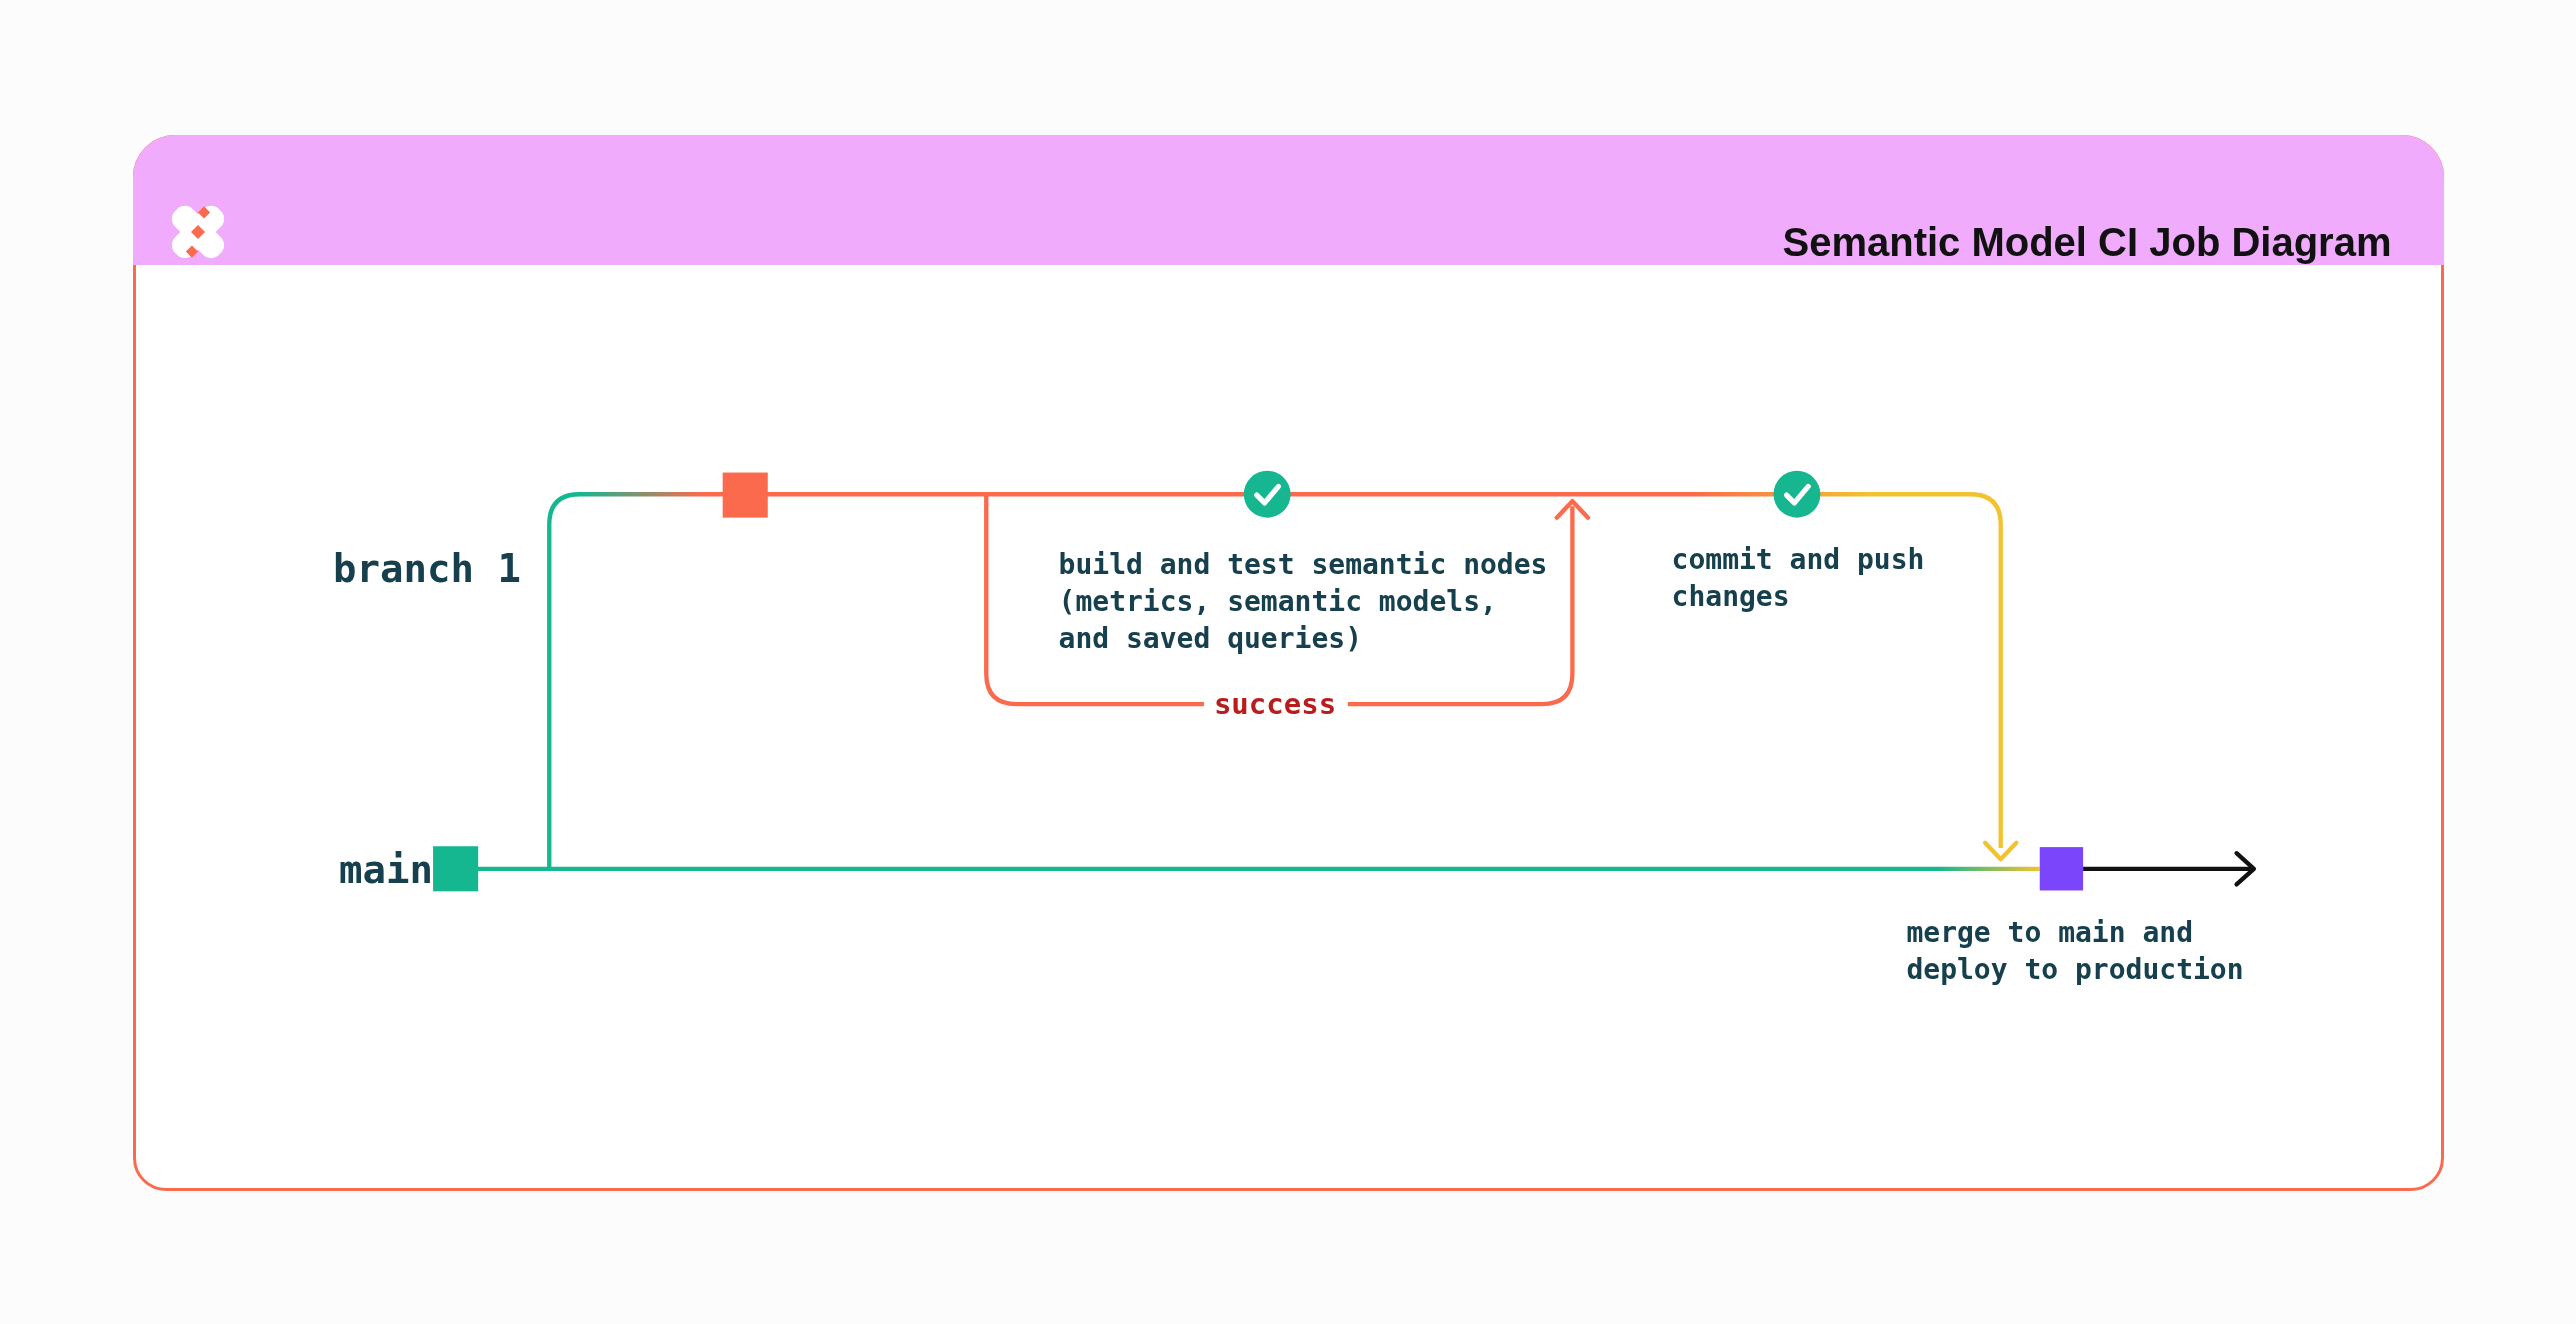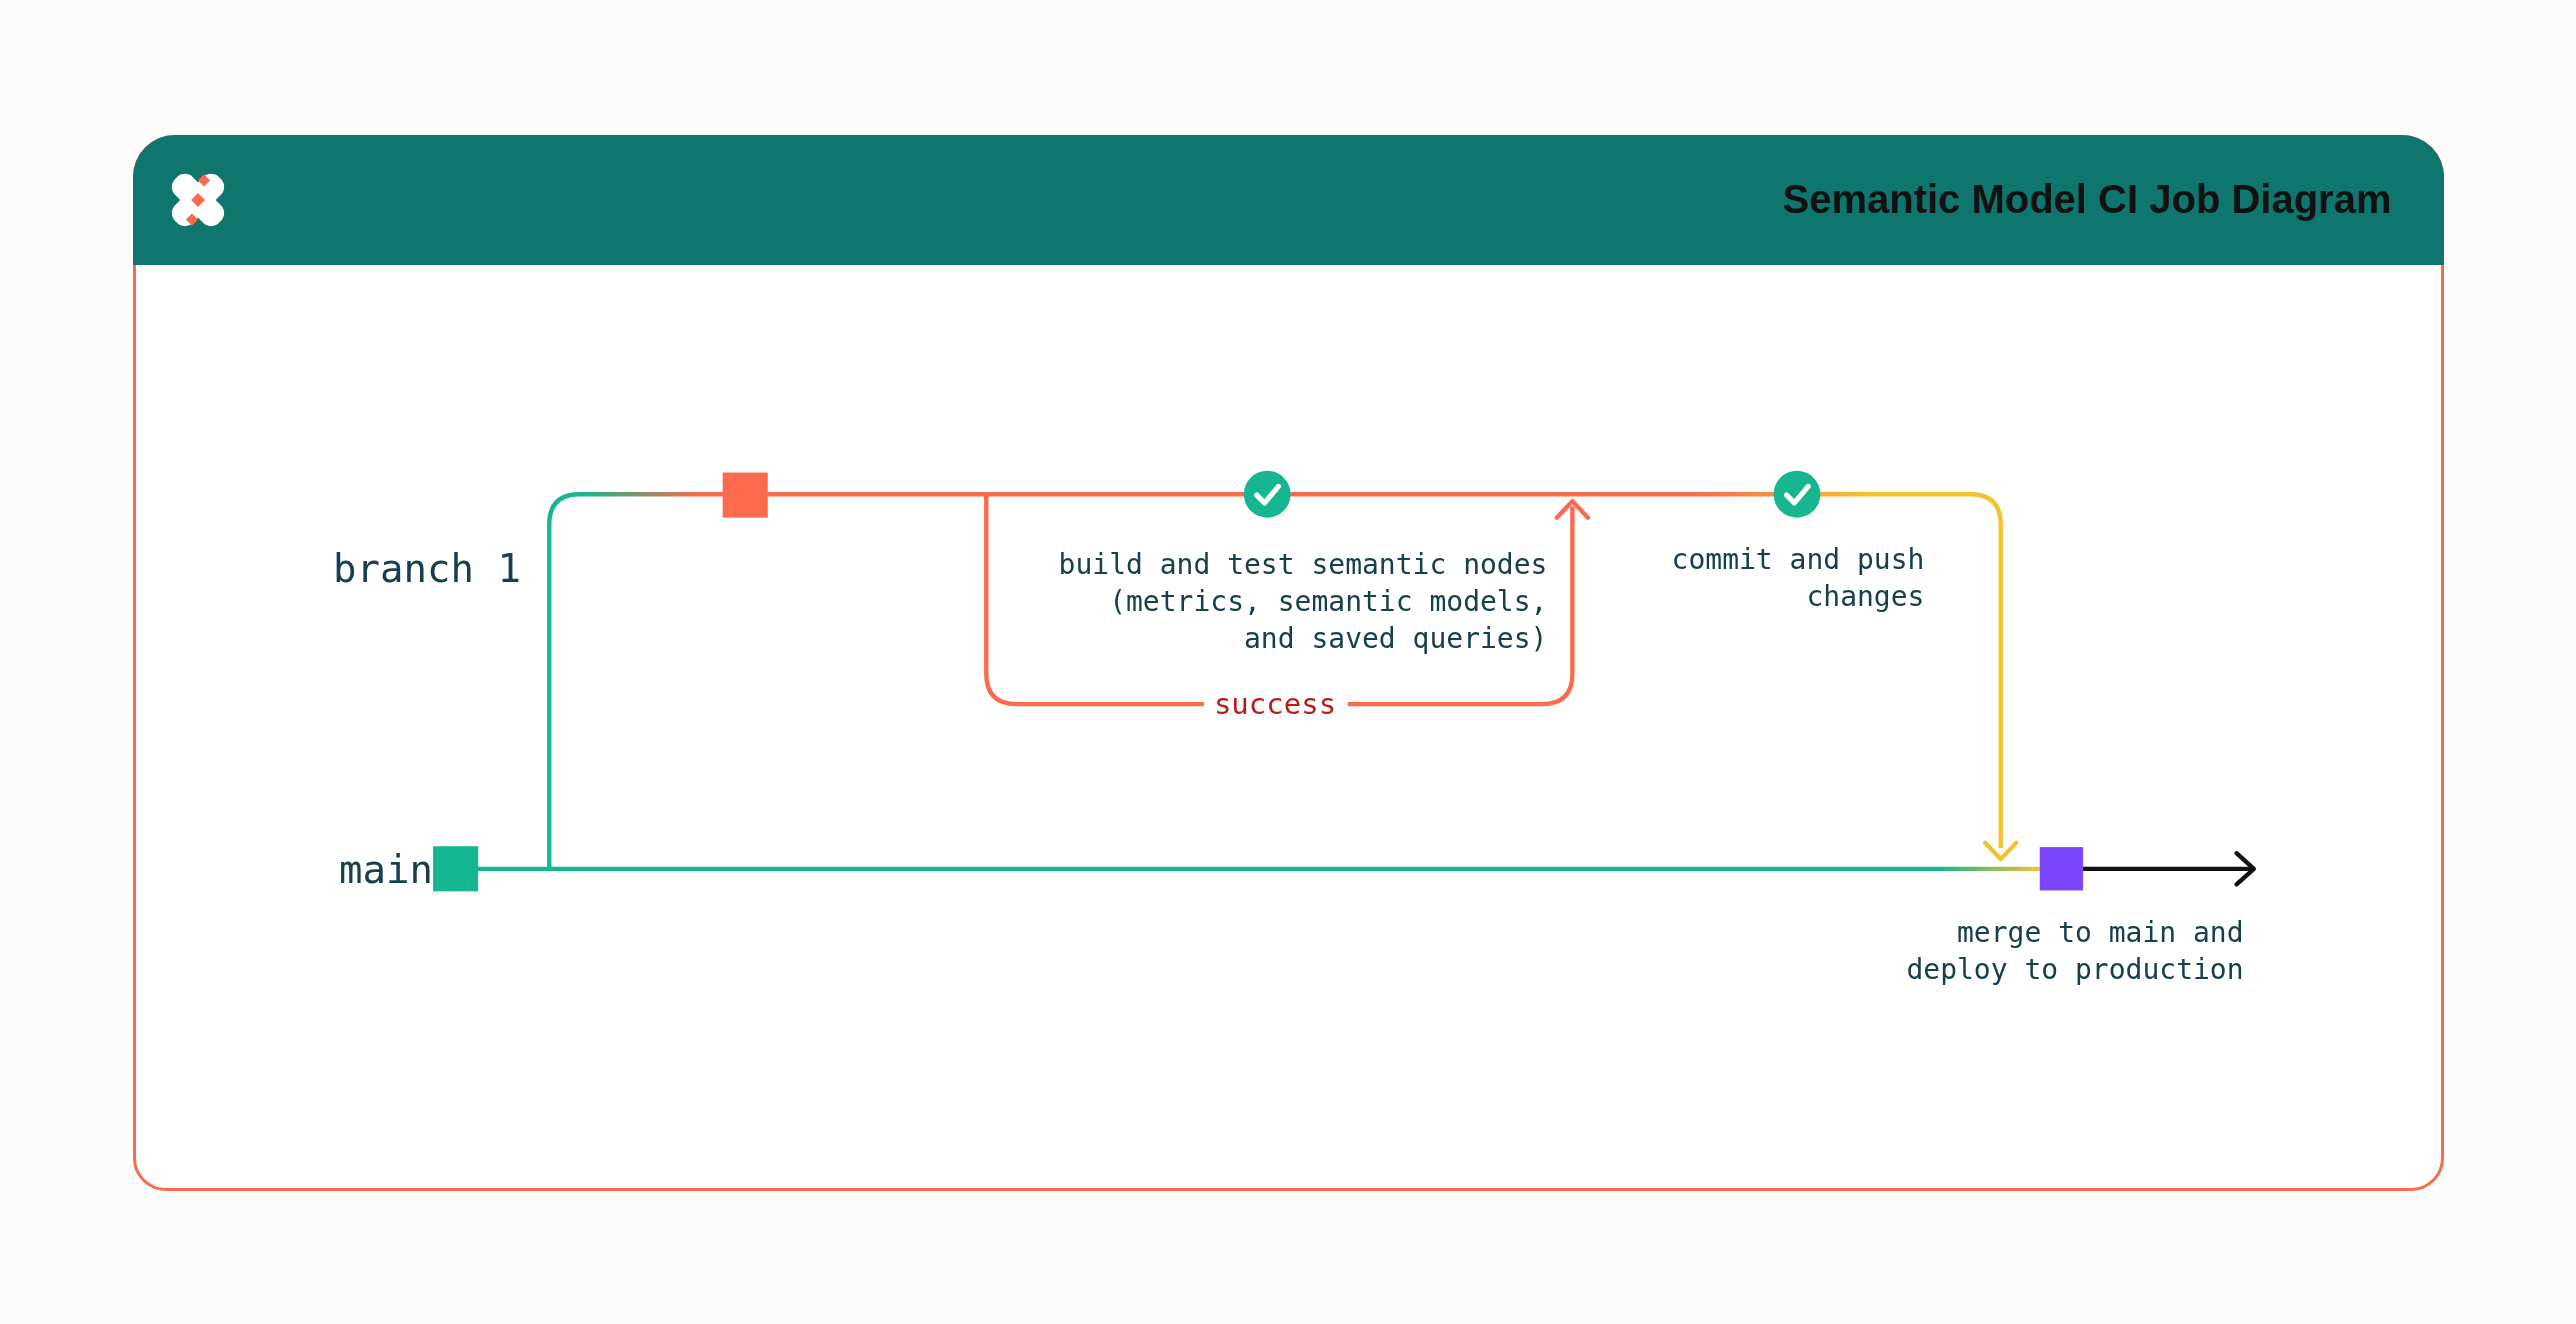--- a/index.html
+++ b/index.html
@@ -27,24 +27,24 @@
     border: 3.5px solid #fb6a4c;
     border-radius: 42px 42px 33px 33px;
     box-sizing: border-box;
   }
   .header {
     position: absolute;
     left: -3.5px;
     top: -3.5px;
     width: 2311px;
     height: 130px;
-    background: #0f766e;
+    background: #f0abfc;
     border-radius: 42px 42px 0 0;
     display: flex;
-    align-items: center;
+    align-items: flex-end;
     justify-content: space-between;
     padding: 0 52px 0 32px;
     box-sizing: border-box;
   }
   .logo {
     width: 66px;
     height: 66px;
     flex: 0 0 auto;
   }
   .title {
@@ -57,23 +57,23 @@
   }
   .diagram-svg {
     position: absolute;
     left: 0; top: 0;
     width: 2576px;
     height: 1324px;
   }
   .label {
     position: absolute;
     transform: translateX(-50%);
-    text-align: right;
+    text-align: left;
     white-space: pre-line;
-    font-weight: normal;
+    font-weight: bold;
     color: #16404e;
     font-size: 28px;
     line-height: 37px;
   }
   .branch-label {
     font-size: 39px;
     line-height: 49px;
   }
   .success-label {
     color: #b91c1c;

